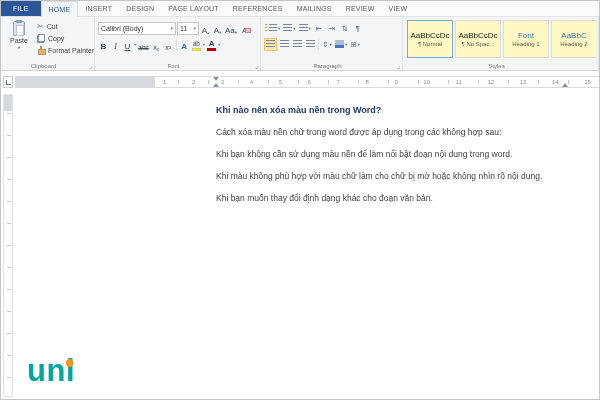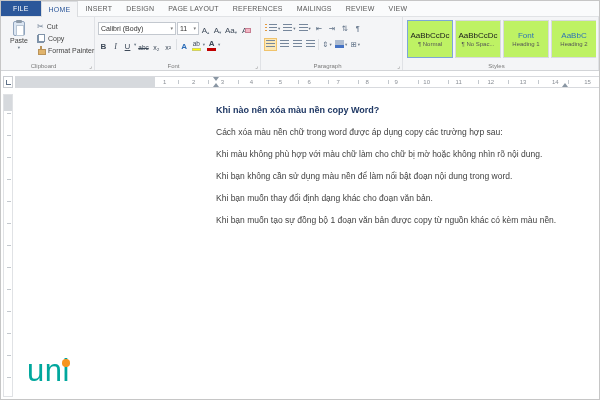--- a/index.html
+++ b/index.html
@@ -62,21 +62,21 @@
   .pbtn{height:13px;min-width:12px;display:inline-flex;align-items:center;justify-content:center;gap:1px;font-size:7.5px;color:#5f7187;padding:0 1px}
   .pbtn.active{background:#fce8b6;border:1px solid #f0c36c}
   .ic-lines{display:inline-block;width:9px;height:8px;background:repeating-linear-gradient(to bottom,#76879c 0 1px,transparent 1px 3px)}
   .ic-dots{display:inline-block;width:12px;height:8px;background:
      repeating-linear-gradient(to bottom,#76879c 0 1px,transparent 1px 3px) 4px 0/8px 8px no-repeat,
      repeating-linear-gradient(to bottom,#e2993f 0 1.5px,transparent 1.5px 3px) 0 0/2px 8px no-repeat}
   .ic-shade{display:inline-block;width:9px;height:8px;background:linear-gradient(to bottom,#aebcd0 0 5px,#4472c4 5px 8px)}
 
   
   .chips{position:absolute;left:4px;top:3px;right:2px;height:38px;display:flex;gap:2px;overflow:hidden}
-  .chip{flex:none;width:46px;height:38px;background:#bef264;border:1px solid #d8dade;display:flex;flex-direction:column;align-items:center;justify-content:center;gap:1px;overflow:hidden}
+  .chip{flex:none;width:46px;height:38px;background:#fef9c3;border:1px solid #d8dade;display:flex;flex-direction:column;align-items:center;justify-content:center;gap:1px;overflow:hidden}
   .chip-selected{border-color:#7da7d8}
   .chip-sample{font-size:8px;color:#1a1a1a;white-space:nowrap}
   .chip-sample.s-heading{color:#2e74b5}
   .chip-name{font-size:6px;color:#555;white-space:nowrap}
 
   
   .tabsel{position:absolute;left:2px;top:75px;width:10px;height:12px;background:#fff;border:1px solid #c9ccd1}
   .tabsel::after{content:"";position:absolute;left:2px;top:3px;width:4px;height:4px;border-left:1.5px solid #5f7187;border-bottom:1.5px solid #5f7187}
   .hruler{position:absolute;left:14px;top:75px;right:0;height:12px;background:#fff;border-top:1px solid #d8dade;border-bottom:1px solid #d8dade}
   .hruler .hmargin{position:absolute;left:0;top:0;width:140px;height:100%;background:#d6d9dd}
@@ -88,21 +88,21 @@
   .vruler{position:absolute;left:2px;top:93px;width:10px;bottom:2px;background:#fff;border:1px solid #e0e2e5}
   .vruler::before{content:"";position:absolute;left:0;top:0;width:100%;height:16px;background:#d6d9dd}
   .vruler::after{content:"";position:absolute;left:3px;top:18px;width:4px;bottom:4px;background:repeating-linear-gradient(to bottom,#c3c8cd 0 1px,transparent 1px 22px)}
 
   
   .doc{position:absolute;left:215px;top:104px;width:375px}
   .doc-heading{font-size:9px;font-weight:bold;color:#1f3864;margin-bottom:13px;white-space:nowrap}
   .doc p{font-size:8.5px;line-height:9px;color:#3f3f3f;margin-bottom:13px;white-space:nowrap}
 
   
-  .logo{position:absolute;left:26px;top:352px;font-size:31px;font-weight:normal;color:#00a79d;letter-spacing:.5px;display:flex;line-height:36px}
+  .logo{position:absolute;left:26px;top:352px;font-size:31px;font-weight:bold;color:#00a79d;letter-spacing:.5px;display:flex;line-height:36px}
   .logo-i{position:relative;color:#00a79d}
   .logo-i::after{content:"";position:absolute;left:0;top:6px;width:7.5px;height:7.5px;border-radius:50%;background:#f7941d}
 </style>
 </head>
 <body>
 
 <div class="app">
 
   <div class="tabs">
     <div class="tab tab-file">FILE</div>
@@ -285,26 +285,25 @@
       <span>14</span>
       <span>15</span>
     </div>
     <div class="im im-first"></div>
     <div class="im im-hang"></div>
     <div class="im im-right"></div>
   </div>
   <div class="vruler"></div>
 
   <div class="doc">
-    <div class="doc-heading">Khi nào nên xóa màu nền copy Word?</div>
-    <p>Cách xóa màu nền chữ trong word được áp dụng copy các trường hợp sau:</p>
+    <div class="doc-heading">Khi nào nên xóa màu nền trong Word?</div>
+    <p>Cách xóa màu nền chữ trong word được áp dụng trong các không hợp sau:</p>
+    <p>Khi bạn không cần sử dụng màu nền để làm nổi bật đoạn nội dung trong word.</p>
     <p>Khi màu không phù hợp với màu chữ làm cho chữ bị mờ hoặc không nhìn rõ nội dung.</p>
-    <p>Khi bạn không cần sử dụng màu nền để làm nổi bật đoạn nội dung trong word.</p>
     <p>Khi bạn muốn thay đổi định dạng khác cho đoạn văn bản.</p>
-    <p>Khi bạn muốn tạo sự đồng bộ 1 đoạn văn bản được copy từ nguồn khác có kèm màu nền.</p>
   </div>
 
   <div class="logo">
     <span>un</span>
     <span class="logo-i">i</span>
   </div>
 
 </div>
 
 </body></html>

